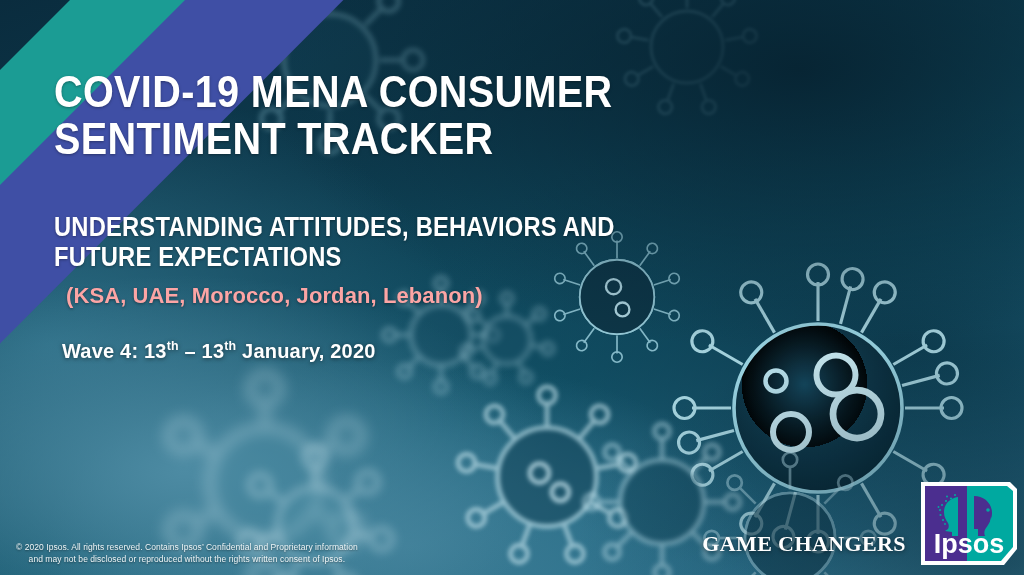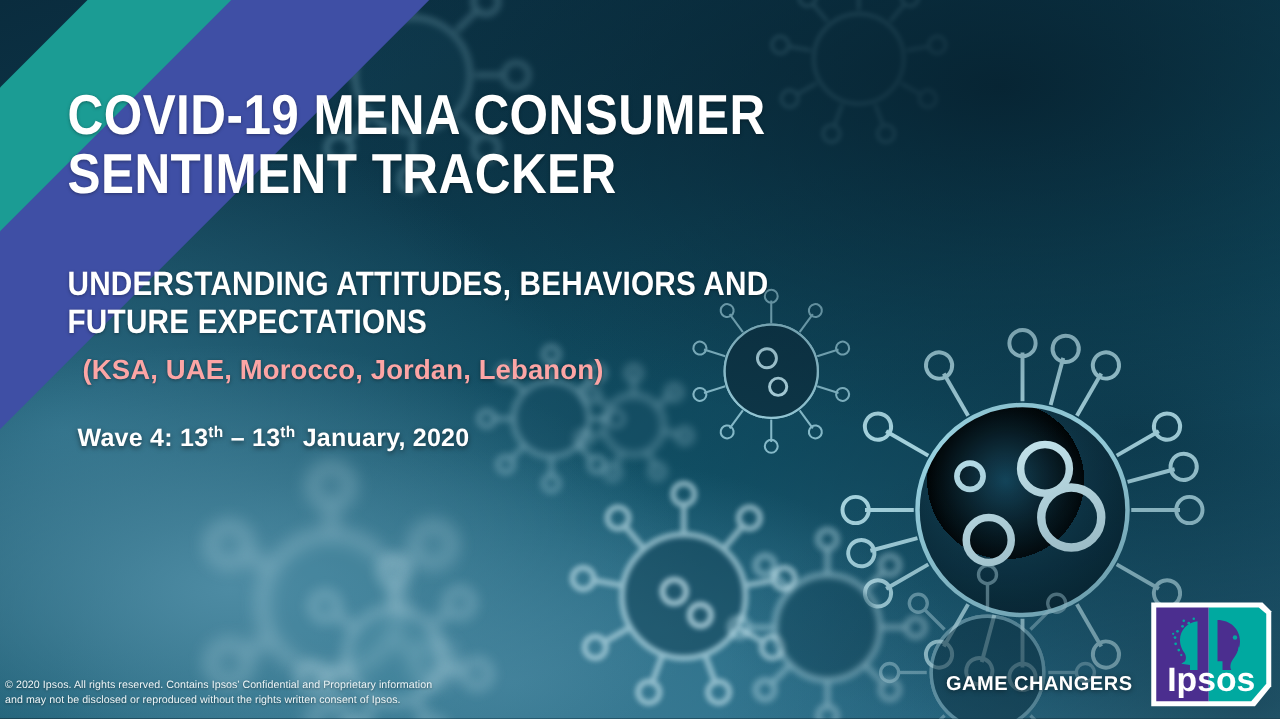--- a/index.html
+++ b/index.html
@@ -139,39 +139,41 @@
   }
   .wave sup {
     font-size: 0.62em;
     vertical-align: super;
     line-height: 0;
     text-align: right;
   }
 
   .copyright {
     position: absolute;
-    left: 4px;
+    left: 16px;
     bottom: 10px;
     color: #eef6f8;
     font-size: 8.5px;
     line-height: 11.5px;
     letter-spacing: 0.05px;
     max-width: 420px;
     text-shadow: 0 1px 2px rgba(0,0,0,0.45);
+    text-align: center;
   }
 
   .tagline {
     position: absolute;
     right: 118px;
     bottom: 18px;
     color: #ffffff;
     font-weight: 700;
-    font-size: 16px;
+    font-size: 22px;
     letter-spacing: 0.4px;
     text-shadow: 0 1px 4px rgba(0,0,0,0.5);
+    font-family: Liberation Serif, serif;
   }
 
   
   .logo {
     position: absolute;
     right: 4px;
     bottom: 4px;
     width: 102px;
     height: 92px;
   }

